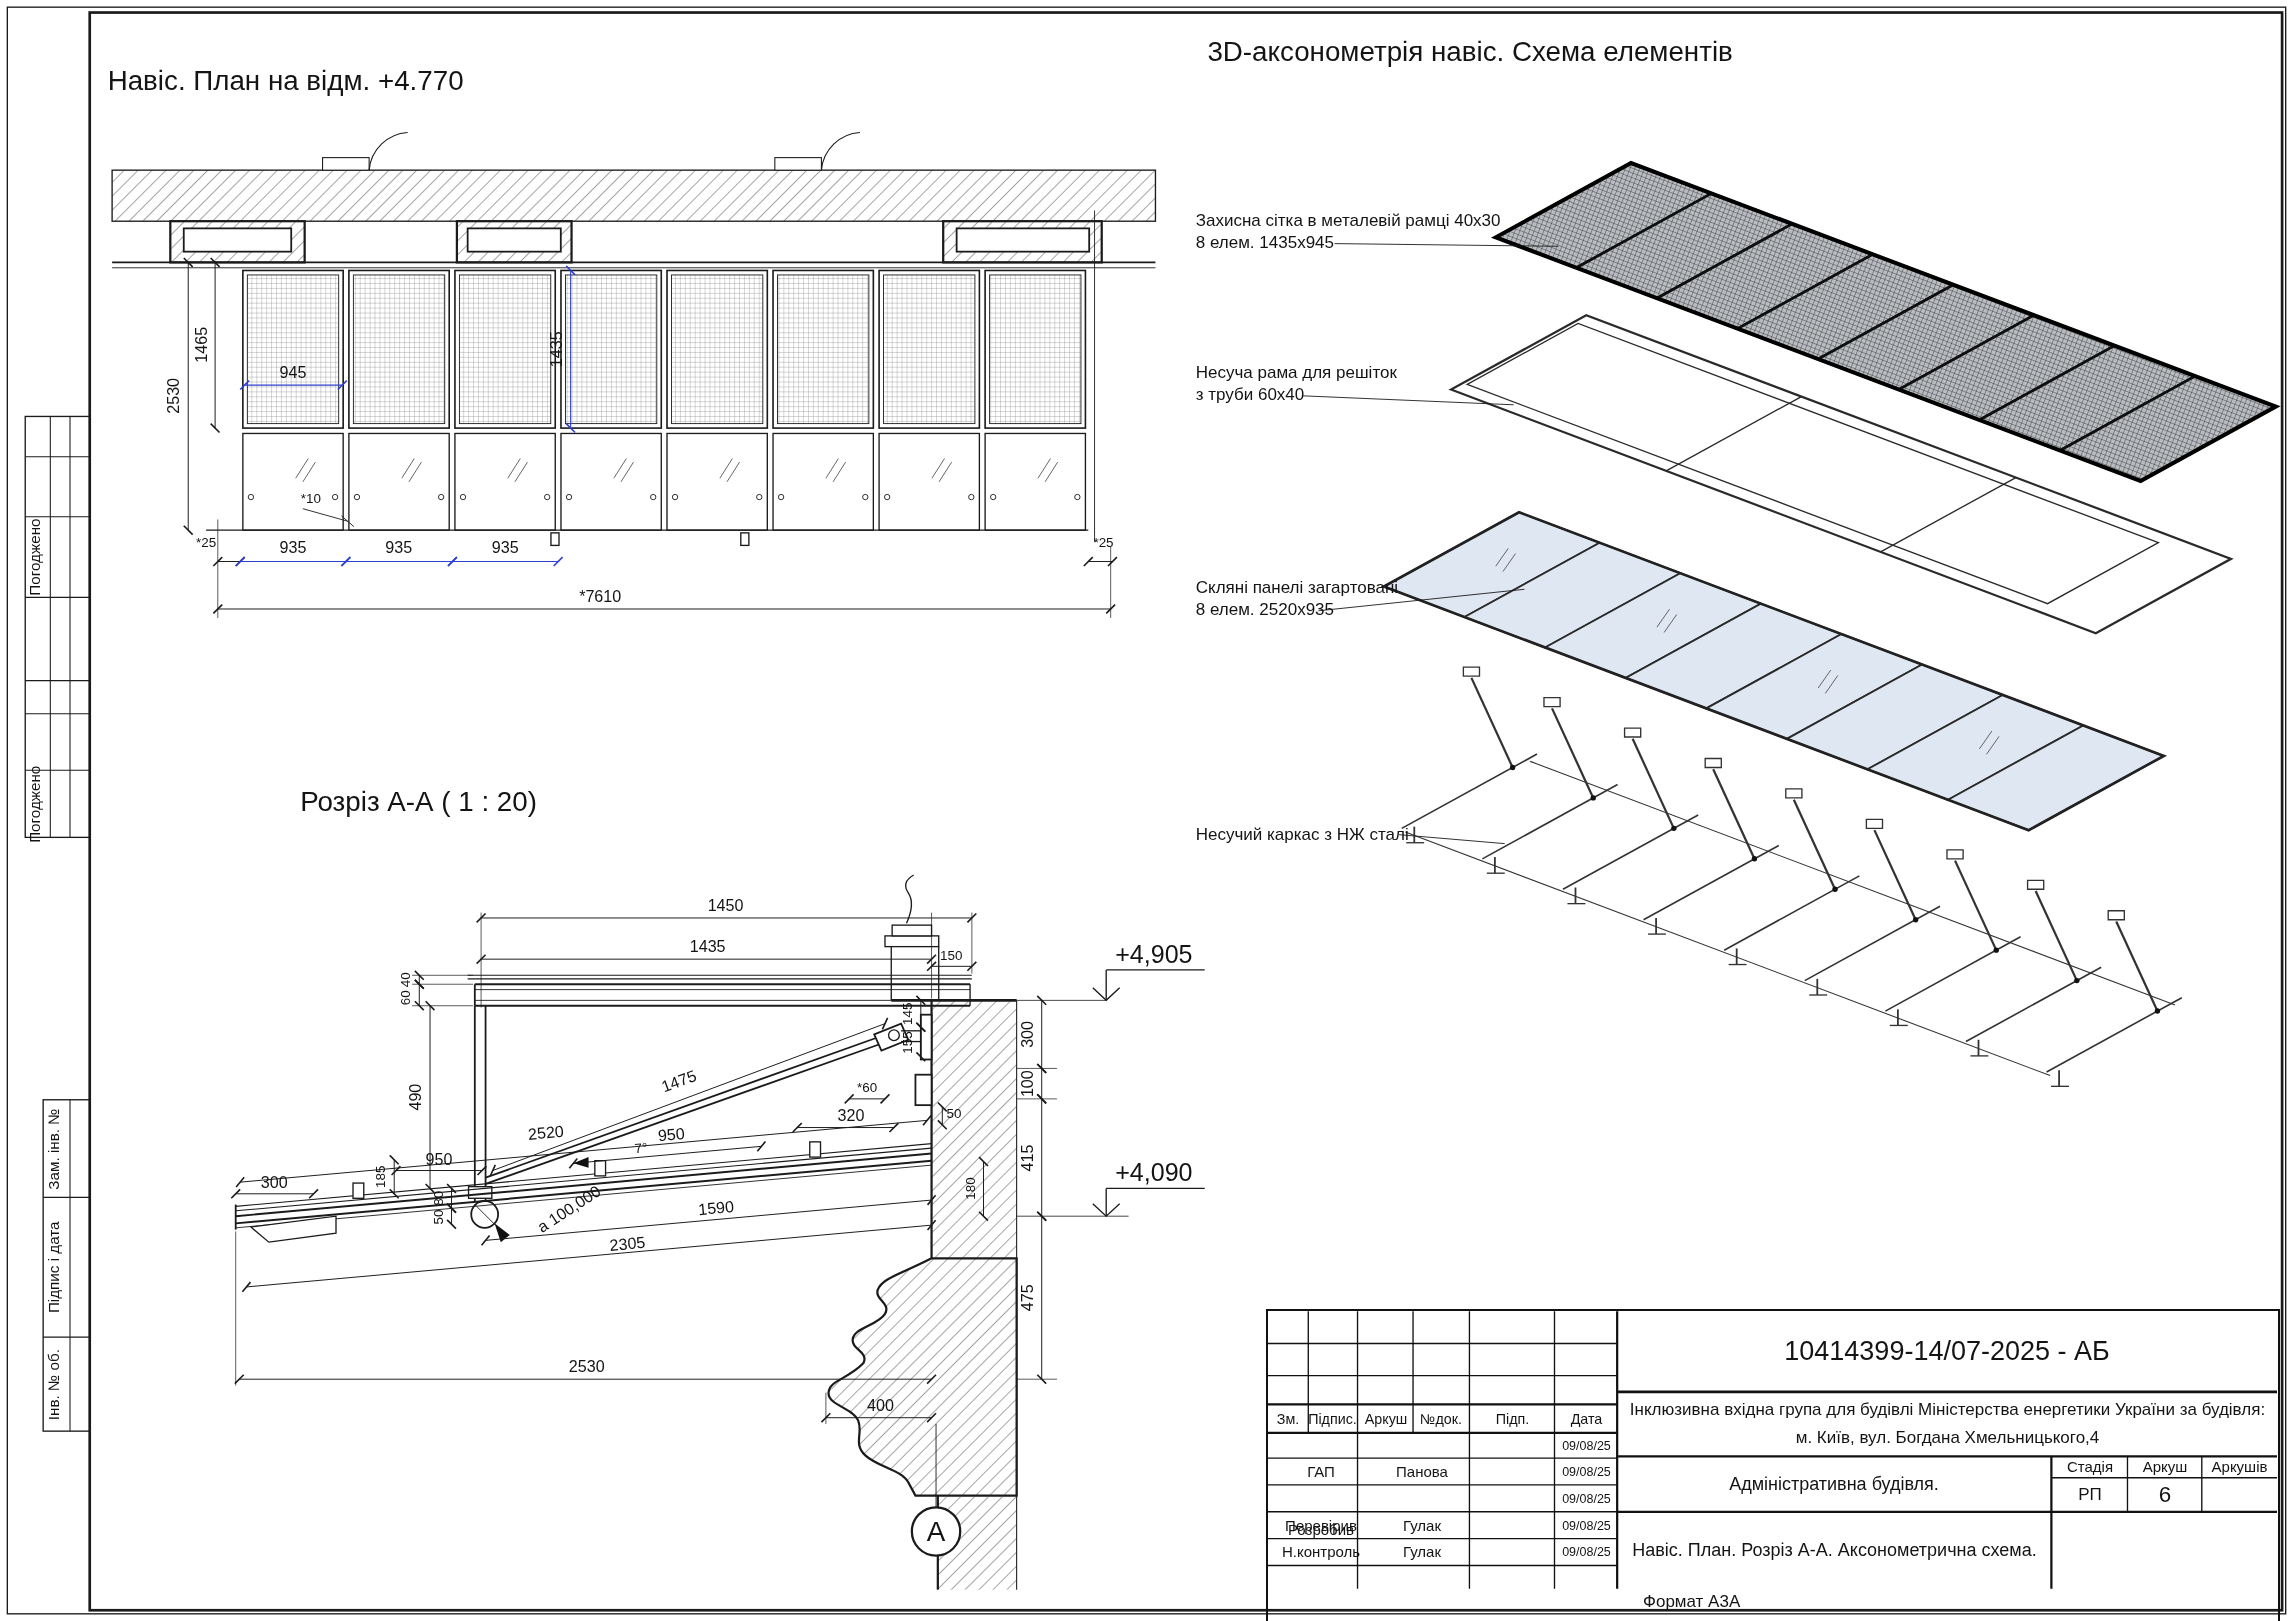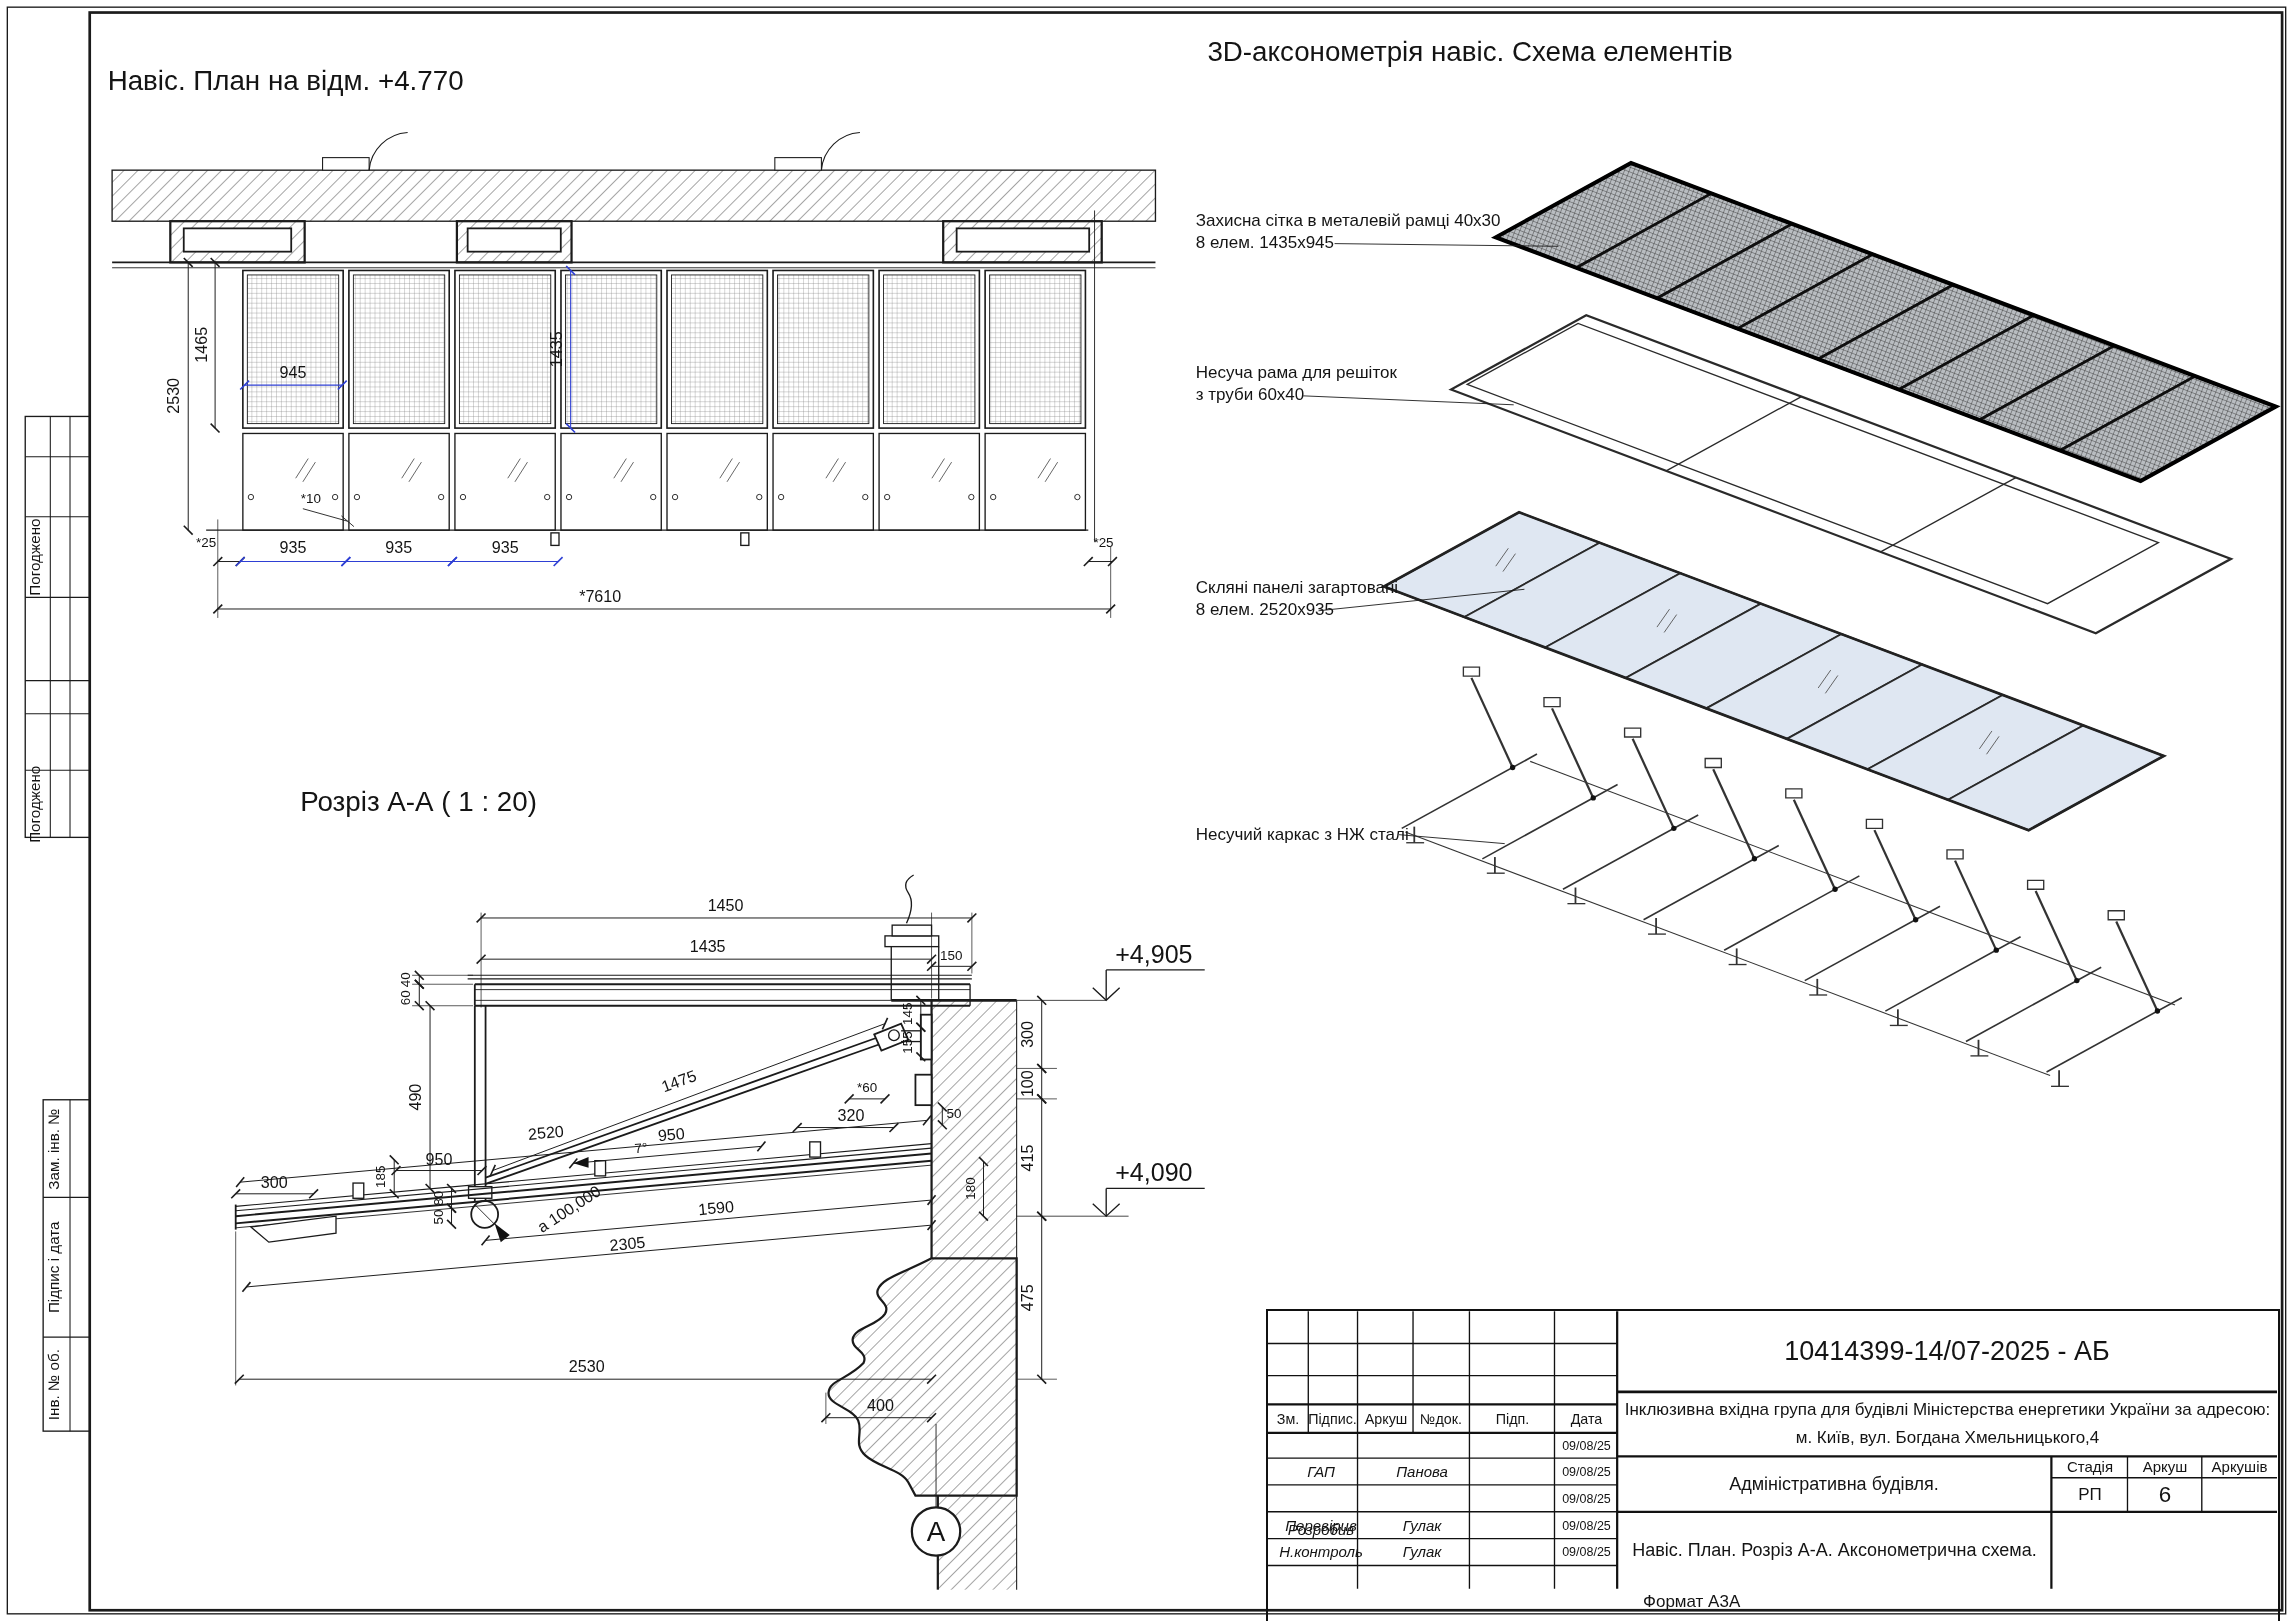--- a/index.html
+++ b/index.html
@@ -7,21 +7,21 @@
   svg{position:absolute;left:0;top:0;}
   svg text{font-family:"Liberation Sans",sans-serif;fill:#141414;}
   .ttl{font-size:31px;}
   .dt{font-size:18px;}
   .dts{font-size:15px;}
   .side{font-size:17px;}
   .axlbl{font-size:19px;}
   .tb{position:absolute;left:1266px;top:1309px;width:1014px;height:341px;border:2.7px solid #111;box-sizing:border-box;}
   .tb .cell{position:absolute;display:flex;align-items:center;justify-content:center;text-align:center;box-sizing:border-box;}
   .fmt{position:absolute;left:1643px;top:1592px;font-size:17px;}
-  .lbl-left{justify-content:flex-start;padding-left:16px;font-style:italic;}
+  .lbl-left{justify-content:flex-start;padding-left:16px;}
 </style>
 </head>
 <body>
 
 <div class="sheet">
 
 <svg width="2293" height="1621" viewBox="0 0 2560 1810">
   <defs>
     <pattern id="h45" width="11" height="11" patternUnits="userSpaceOnUse" patternTransform="rotate(45)">
       <line x1="0" y1="0" x2="0" y2="11" stroke="#4a4a4a" stroke-width="1.1"></line>
@@ -540,21 +540,21 @@
       <line x1="390" y1="90" x2="1127" y2="90" stroke-width="3"></line>
       <line x1="390" y1="162" x2="1127" y2="162" stroke-width="2.5"></line>
       <line x1="390" y1="224" x2="1127" y2="224" stroke-width="2.5"></line>
       <line x1="875" y1="162" x2="875" y2="310" stroke-width="2.5"></line>
       <line x1="875" y1="186" x2="1127" y2="186"></line>
       <line x1="960" y1="162" x2="960" y2="224"></line>
       <line x1="1043" y1="162" x2="1043" y2="224"></line>
     </g>
   </svg>
   <div class="cell" style="left:349px;top:7.2px;width:660px;height:67px;font-size:27px;">10414399-14/07-2025 - АБ</div>
-  <div class="cell" style="left:356px;top:82px;width:647px;height:61px;font-size:17px;line-height:1.6;">Інклюзивна вхідна група  для будівлі Міністерства енергетики України за адресою: м. Київ, вул. Богдана Хмельницького,4</div>
+  <div class="cell" style="left:356px;top:82px;width:647px;height:61px;font-size:17px;line-height:1.6;">Інклюзивна вхідна група  для будівлі Міністерства енергетики України за будівля: м. Київ, вул. Богдана Хмельницького,4</div>
   <div class="cell" style="left:356px;top:201px;width:421px;height:77px;font-size:18px;">Навіс. План. Розріз А-А. Аксонометрична схема.</div>
   <div class="cell" style="left:349px;top:145px;width:434px;height:56px;font-size:18px;">Адміністративна будівля.</div>
   <div class="cell" style="left:784px;top:145px;width:76px;height:21.5px;font-size:15px;">Стадія</div>
   <div class="cell" style="left:860px;top:145px;width:74px;height:21.5px;font-size:15px;">Аркуш</div>
   <div class="cell" style="left:934px;top:145px;width:75px;height:21.5px;font-size:15px;">Аркушів</div>
   <div class="cell" style="left:784px;top:167px;width:76px;height:34px;font-size:17px;border-radius:15px;">РП</div>
   <div class="cell" style="left:860px;top:167px;width:74px;height:34px;font-size:22.4px;">6</div>
   <div class="cell" style="left:0px;top:93px;width:40px;height:29px;font-size:14.3px;">Зм.</div>
   <div class="cell" style="left:40px;top:93px;width:49px;height:29px;font-size:14.3px;">Підпис.</div>
   <div class="cell" style="left:90px;top:93px;width:56px;height:29px;font-size:14.3px;">Аркуш</div>

